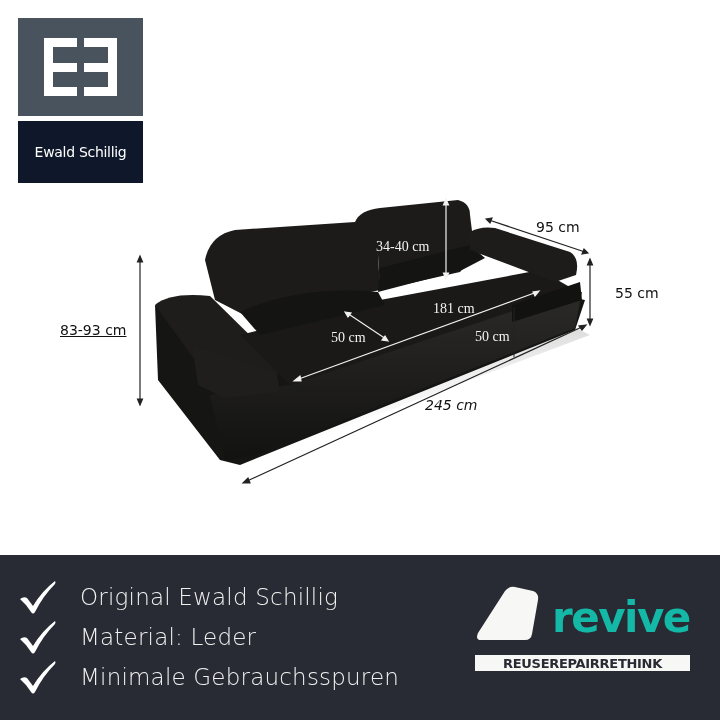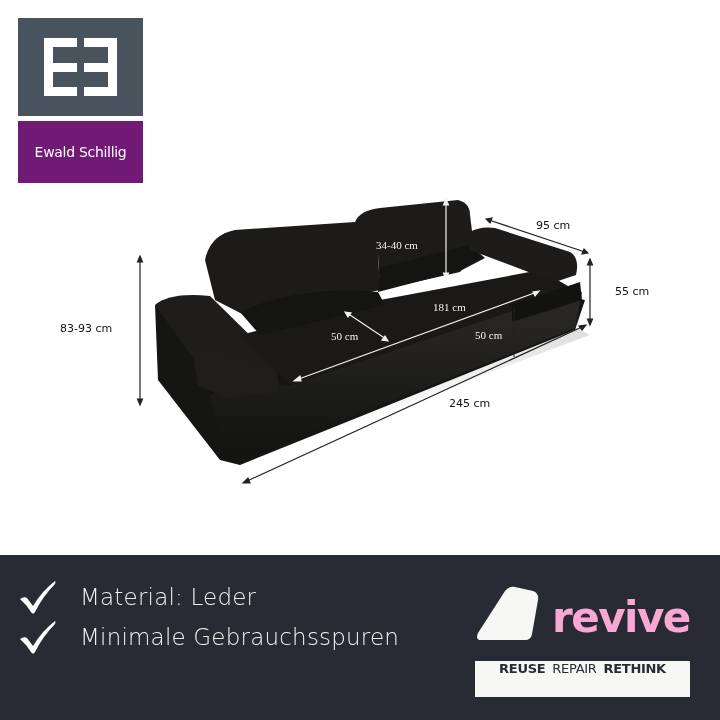--- a/index.html
+++ b/index.html
@@ -1,33 +1,33 @@
 <!DOCTYPE html>
 <html><head>
 <meta charset="utf-8">
 <style>
   * { margin:0; padding:0; box-sizing:border-box; }
   html, body { width:720px; height:720px; overflow:hidden; background:#ffffff; }
   body { position:relative; font-family:"Liberation Sans", sans-serif; }
   .logo-top { position:absolute; left:18px; top:18px; width:125px; height:98px; background:#48535d; }
-  .logo-bottom { position:absolute; left:18px; top:121px; width:125px; height:62px; background:#701a75; display:flex; align-items:center; justify-content:center; }
+  .logo-bottom { position:absolute; left:18px; top:121px; width:125px; height:62px; background:#0f172a; display:flex; align-items:center; justify-content:center; }
   .logo-bottom span { color:#ffffff; font-size:14px; font-family:"DejaVu Sans", sans-serif; letter-spacing:-0.3px; }
   .stage { position:absolute; left:0; top:190px; width:720px; height:330px; }
-  .dim { position:absolute; font-family:"DejaVu Sans", sans-serif; font-size:11px; color:#111; white-space:nowrap; }
+  .dim { position:absolute; font-family:"DejaVu Sans", sans-serif; font-size:14px; color:#111; white-space:nowrap; }
   .dim.light { color:#f2f2f2;font-family:Liberation Serif, serif; }
   .banner { position:absolute; left:0; top:555px; width:720px; height:165px; background:#282b33; }
   .features { position:absolute; left:18px; top:22px; }
   .feature { display:flex; align-items:center; height:40px; }
   .check { width:40px; height:36px; margin-right:22px; }
   .feature-text { color:#f0f0f0; font-family:"DejaVu Sans", sans-serif; font-size:23px; font-weight:300; letter-spacing:0.2px; }
   .revive { position:absolute; left:475px; top:28px; width:215px; height:110px; }
-  .revive-word { position:absolute; left:77px; top:10px; color:#f9a8d4; font-family:"DejaVu Sans", sans-serif; font-weight:bold; font-size:42px; letter-spacing:-1.5px; }
-  .tagline { position:absolute; left:0; top:78px; width:215px; height:36px; background:#f7f7f5; display:flex; align-items:flex-start; justify-content:center; font-family:"DejaVu Sans", sans-serif; font-size:13px; color:#282b33; letter-spacing:-0.3px; }
+  .revive-word { position:absolute; left:77px; top:10px; color:#14b8a6; font-family:"DejaVu Sans", sans-serif; font-weight:bold; font-size:42px; letter-spacing:-1.5px; }
+  .tagline { position:absolute; left:0; top:72px; width:215px; height:16px; background:#f7f7f5; display:flex; align-items:center; justify-content:center; font-family:"DejaVu Sans", sans-serif; font-size:13px; color:#282b33; letter-spacing:-0.3px; }
   .tagline b { font-weight:bold; }
-  .tagline .light { font-weight:normal; margin:0 7px; }
+  .tagline .light { font-weight:bold; margin:0 0; }
 </style>
 </head>
 <body>
 
 <div class="logo-top">
   <svg width="125" height="98" viewBox="0 0 125 98">
     <g fill="#ffffff">
 
       <rect x="26" y="20" width="33" height="9"></rect>
       <rect x="26" y="20" width="9" height="58"></rect>
@@ -110,32 +110,38 @@
       <line x1="347" y1="313" x2="386" y2="339"></line>
       <polygon points="345,312 351,313 348,317"></polygon>
       <polygon points="388,341 382,340 385,336"></polygon>
     </g>
     <g stroke="#222" stroke-width="1" fill="#222">
 
       <line x1="514" y1="307" x2="514" y2="357"></line>
     </g>
   </svg>
 
-  <span class="dim" style="left:60px;top:132px;">83-93 cm</span>
+  <span class="dim" style="left:60px;top:132px;text-decoration:underline;">83-93 cm</span>
   <span class="dim light" style="left:376px;top:49px;">34-40 cm</span>
   <span class="dim" style="left:536px;top:29px;">95 cm</span>
   <span class="dim" style="left:615px;top:95px;">55 cm</span>
   <span class="dim light" style="left:433px;top:111px;text-align:right;">181 cm</span>
   <span class="dim light" style="left:331px;top:140px;text-align:center;">50 cm</span>
   <span class="dim light" style="left:475px;top:139px;">50 cm</span>
-  <span class="dim" style="left:449px;top:207px;">245 cm</span>
+  <span class="dim" style="left:425px;top:207px;font-style:italic;">245 cm</span>
 </div>
 
 <div class="banner">
   <div class="features">
+    <div class="feature">
+      <svg class="check" viewBox="0 0 40 36">
+        <path d="M2,20 Q6,17 9,19 L15,27 Q24,12 37,2 Q38,3 37,5 Q25,17 17,33 Q15,36 13,33 Q8,25 2,20 Z" fill="#ffffff"></path>
+      </svg>
+      <span class="feature-text">Original Ewald Schillig</span>
+    </div>
     <div class="feature">
       <svg class="check" viewBox="0 0 40 36">
         <path d="M2,20 Q6,17 9,19 L15,27 Q24,12 37,2 Q38,3 37,5 Q25,17 17,33 Q15,36 13,33 Q8,25 2,20 Z" fill="#ffffff"></path>
       </svg>
       <span class="feature-text">Material: Leder</span>
     </div>
     <div class="feature">
       <svg class="check" viewBox="0 0 40 36">
         <path d="M2,20 Q6,17 9,19 L15,27 Q24,12 37,2 Q38,3 37,5 Q25,17 17,33 Q15,36 13,33 Q8,25 2,20 Z" fill="#ffffff"></path>
       </svg>

